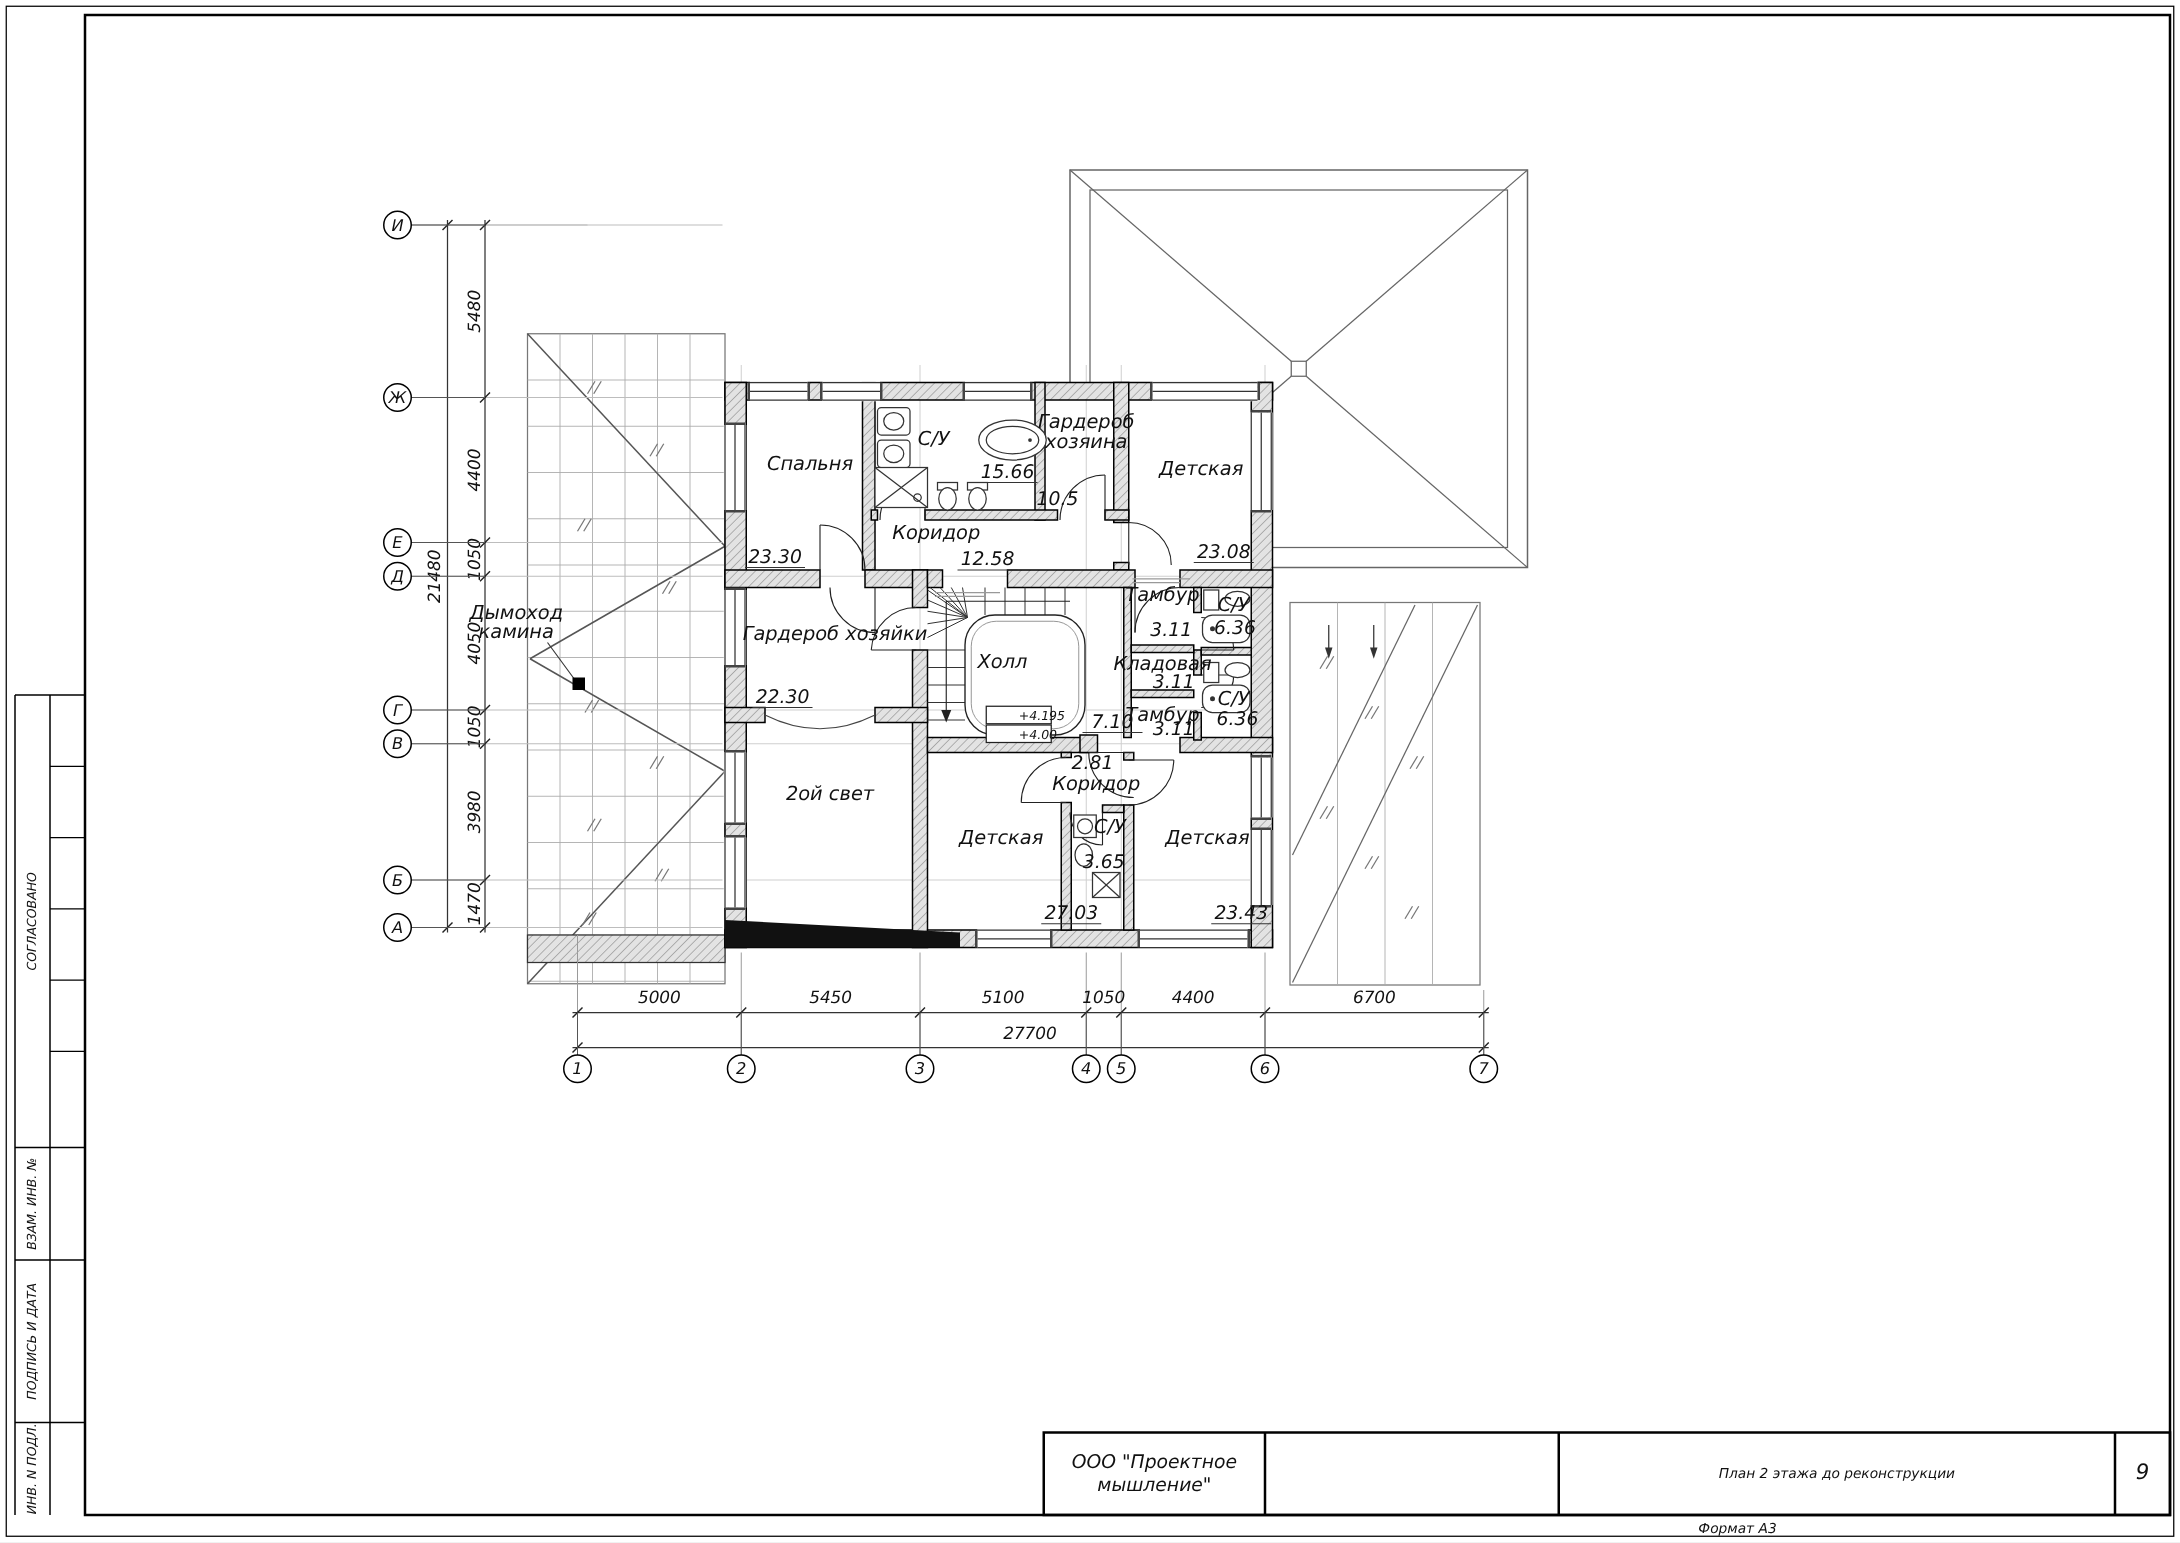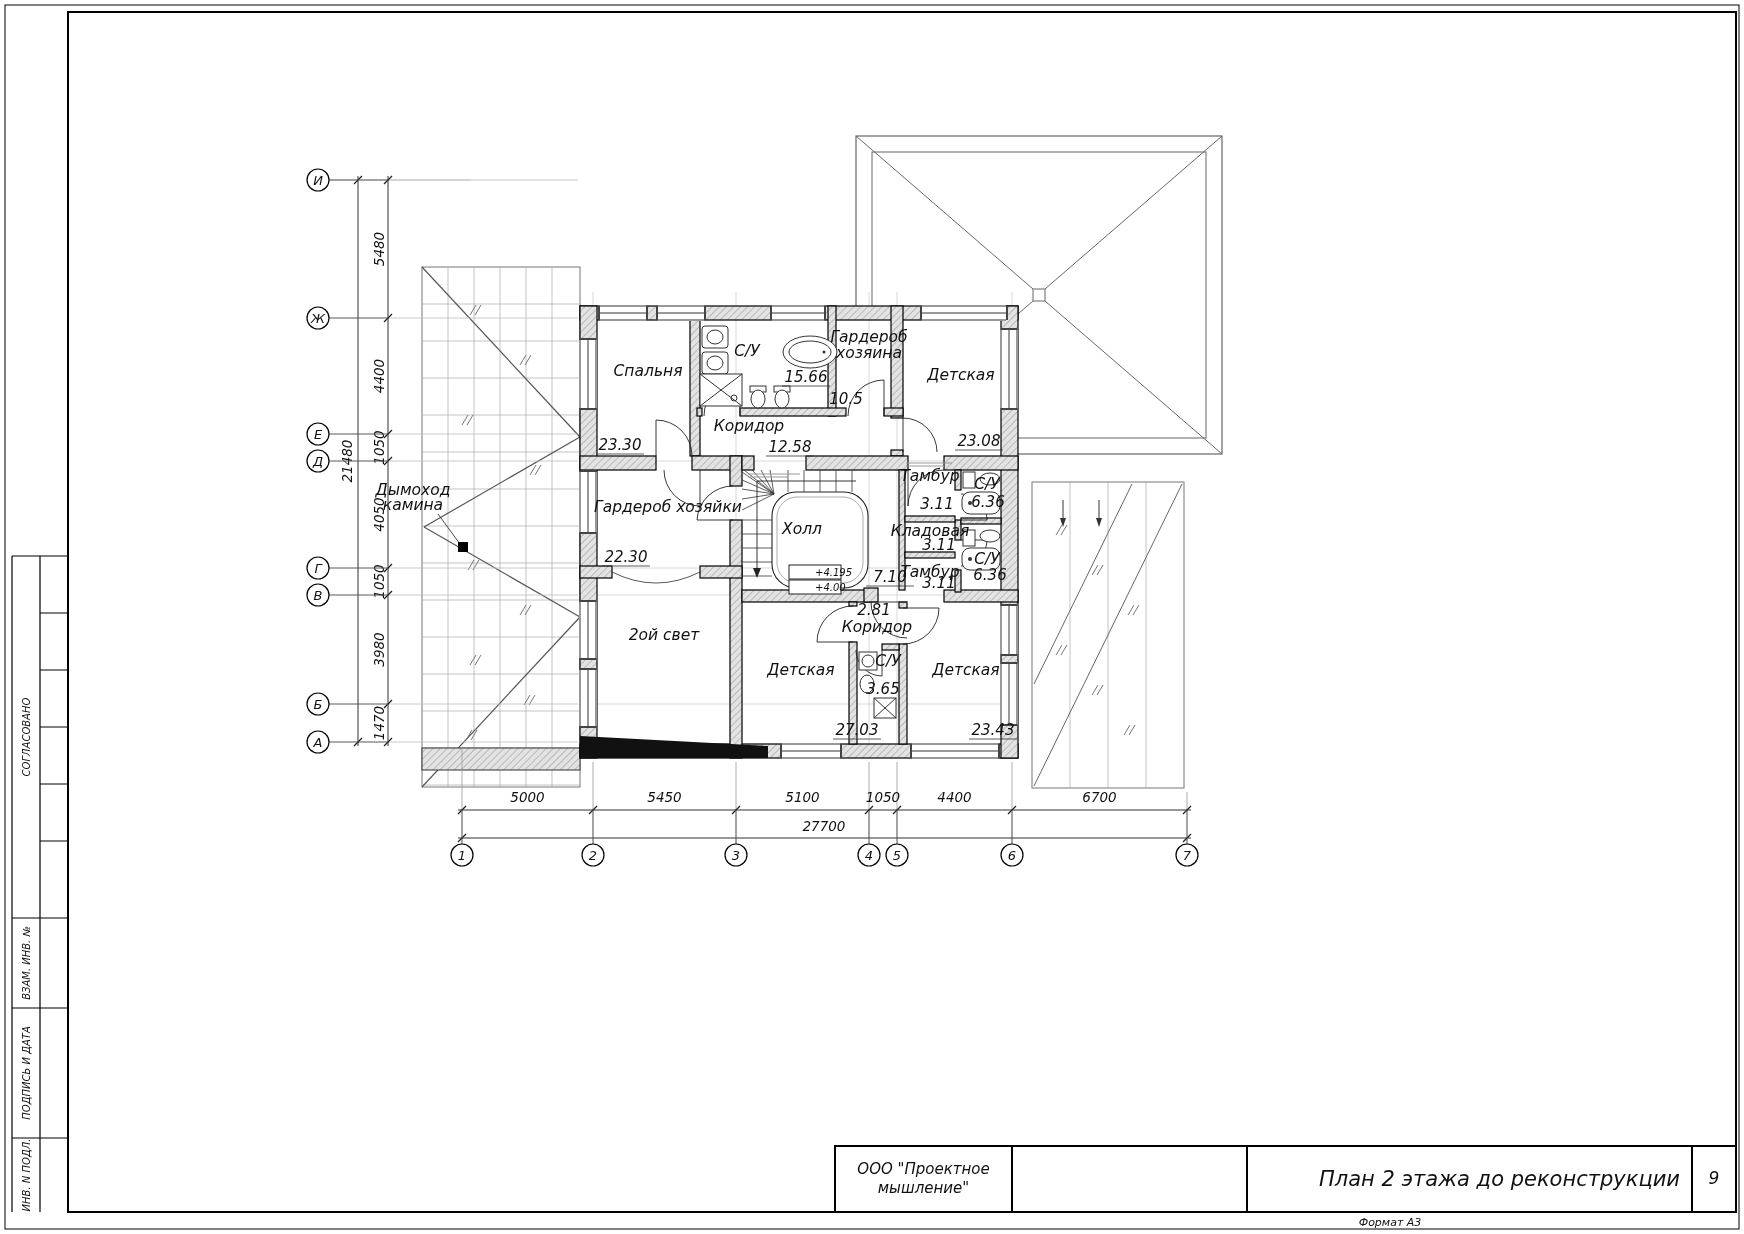--- a/index.html
+++ b/index.html
@@ -572,21 +572,21 @@
       </g>
       <g>
         <rect x="835" y="1146" width="901" height="66" fill="none" stroke="#000" stroke-width="2"></rect>
         <line x1="1012" y1="1146" x2="1012" y2="1212" stroke="#000" stroke-width="2"></line>
         <line x1="1247" y1="1146" x2="1247" y2="1212" stroke="#000" stroke-width="2"></line>
         <line x1="1692" y1="1146" x2="1692" y2="1212" stroke="#000" stroke-width="2"></line>
       </g>
     </svg>
 
   <div class="ov tbc" style="left:835px;top:1146px;width:177px;height:66px;">ООО "Проектное мышление"</div>
-  <div class="ov tbc" style="left:1247px;top:1146px;width:445px;height:66px;font-size:21px;margin-left:30px;">План 2 этажа до реконструкции</div>
+  <div class="ov tbc" style="left:1247px;top:1146px;width:445px;height:66px;font-size:11px;">План 2 этажа до реконструкции</div>
   <div class="ov tbc" style="left:1692px;top:1146px;width:44px;height:66px;font-size:17px;">9</div>
   <div class="ov fmt" style="left:1270px;top:1214px;width:240px;height:16px;">Формат А3</div>
 
   <div class="ov stampl" style="left:-154px;top:725px;width:360px;height:24px;">СОГЛАСОВАНО</div>
   <div class="ov stampl" style="left:-54px;top:951px;width:160px;height:24px;">ВЗАМ. ИНВ. №</div>
   <div class="ov stampl" style="left:-74px;top:1061px;width:200px;height:24px;">ПОДПИСЬ И ДАТА</div>
   <div class="ov stampl" style="left:-49px;top:1163px;width:150px;height:24px;">ИНВ. N ПОДЛ.</div>
 </div>
 
 </body></html>

